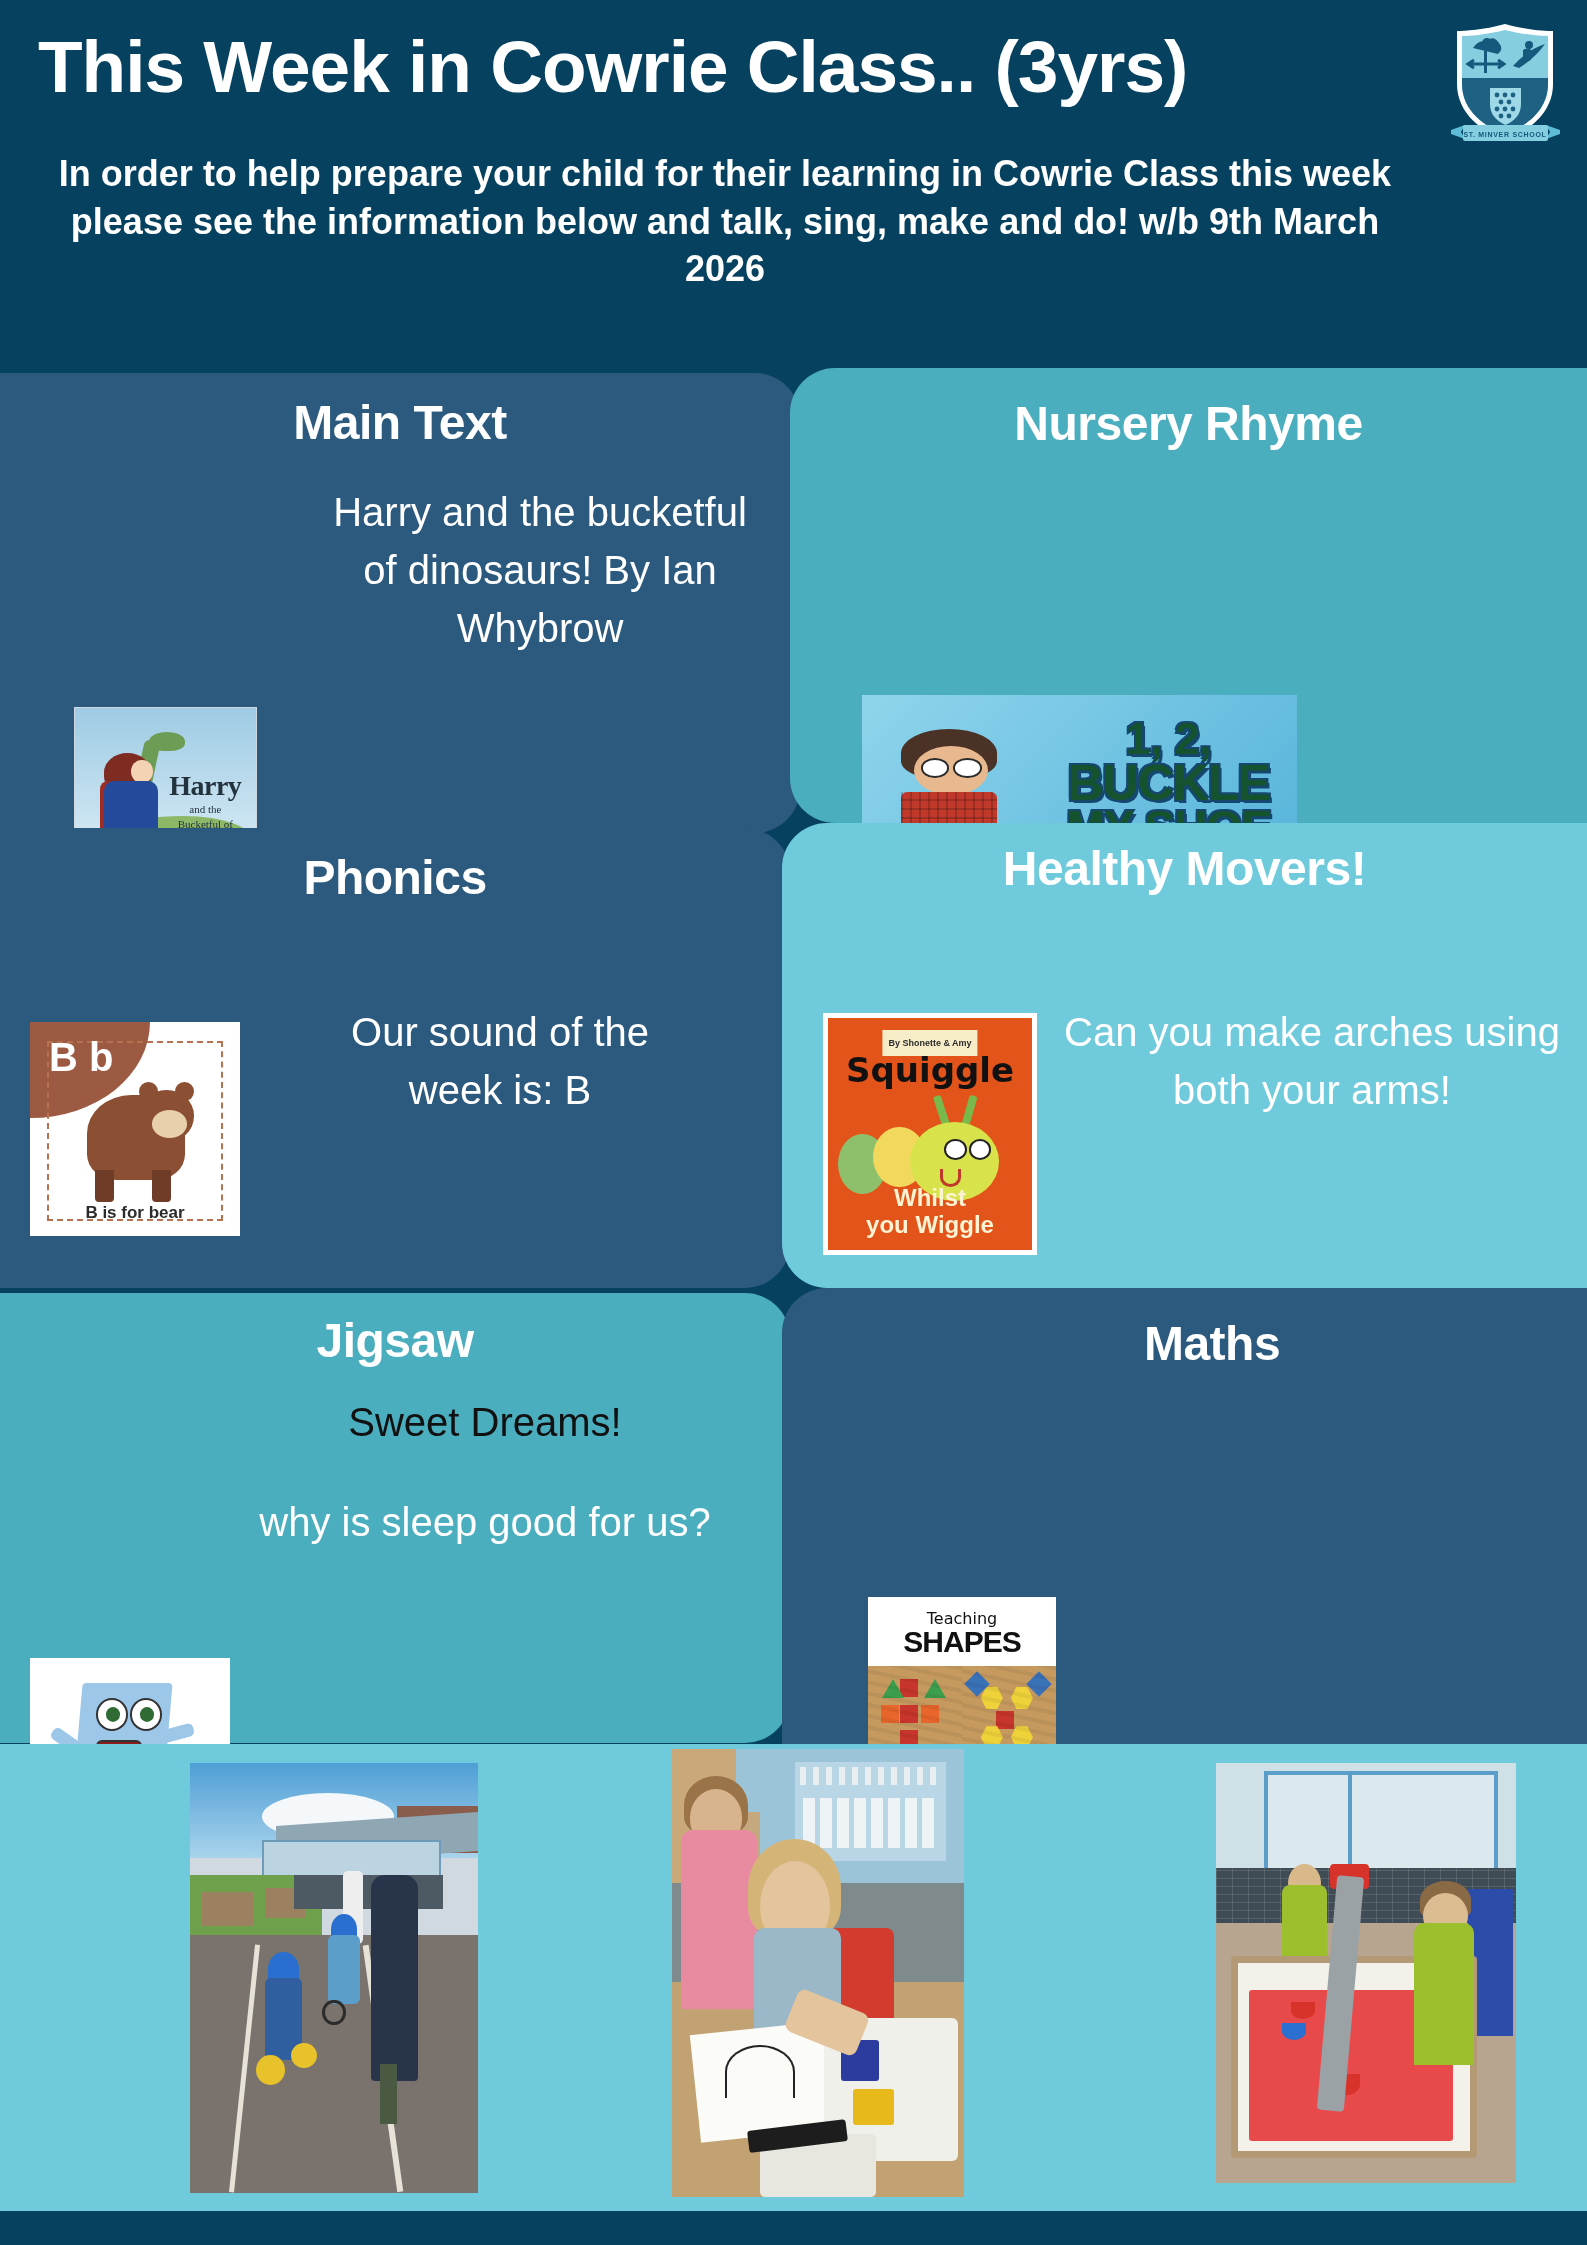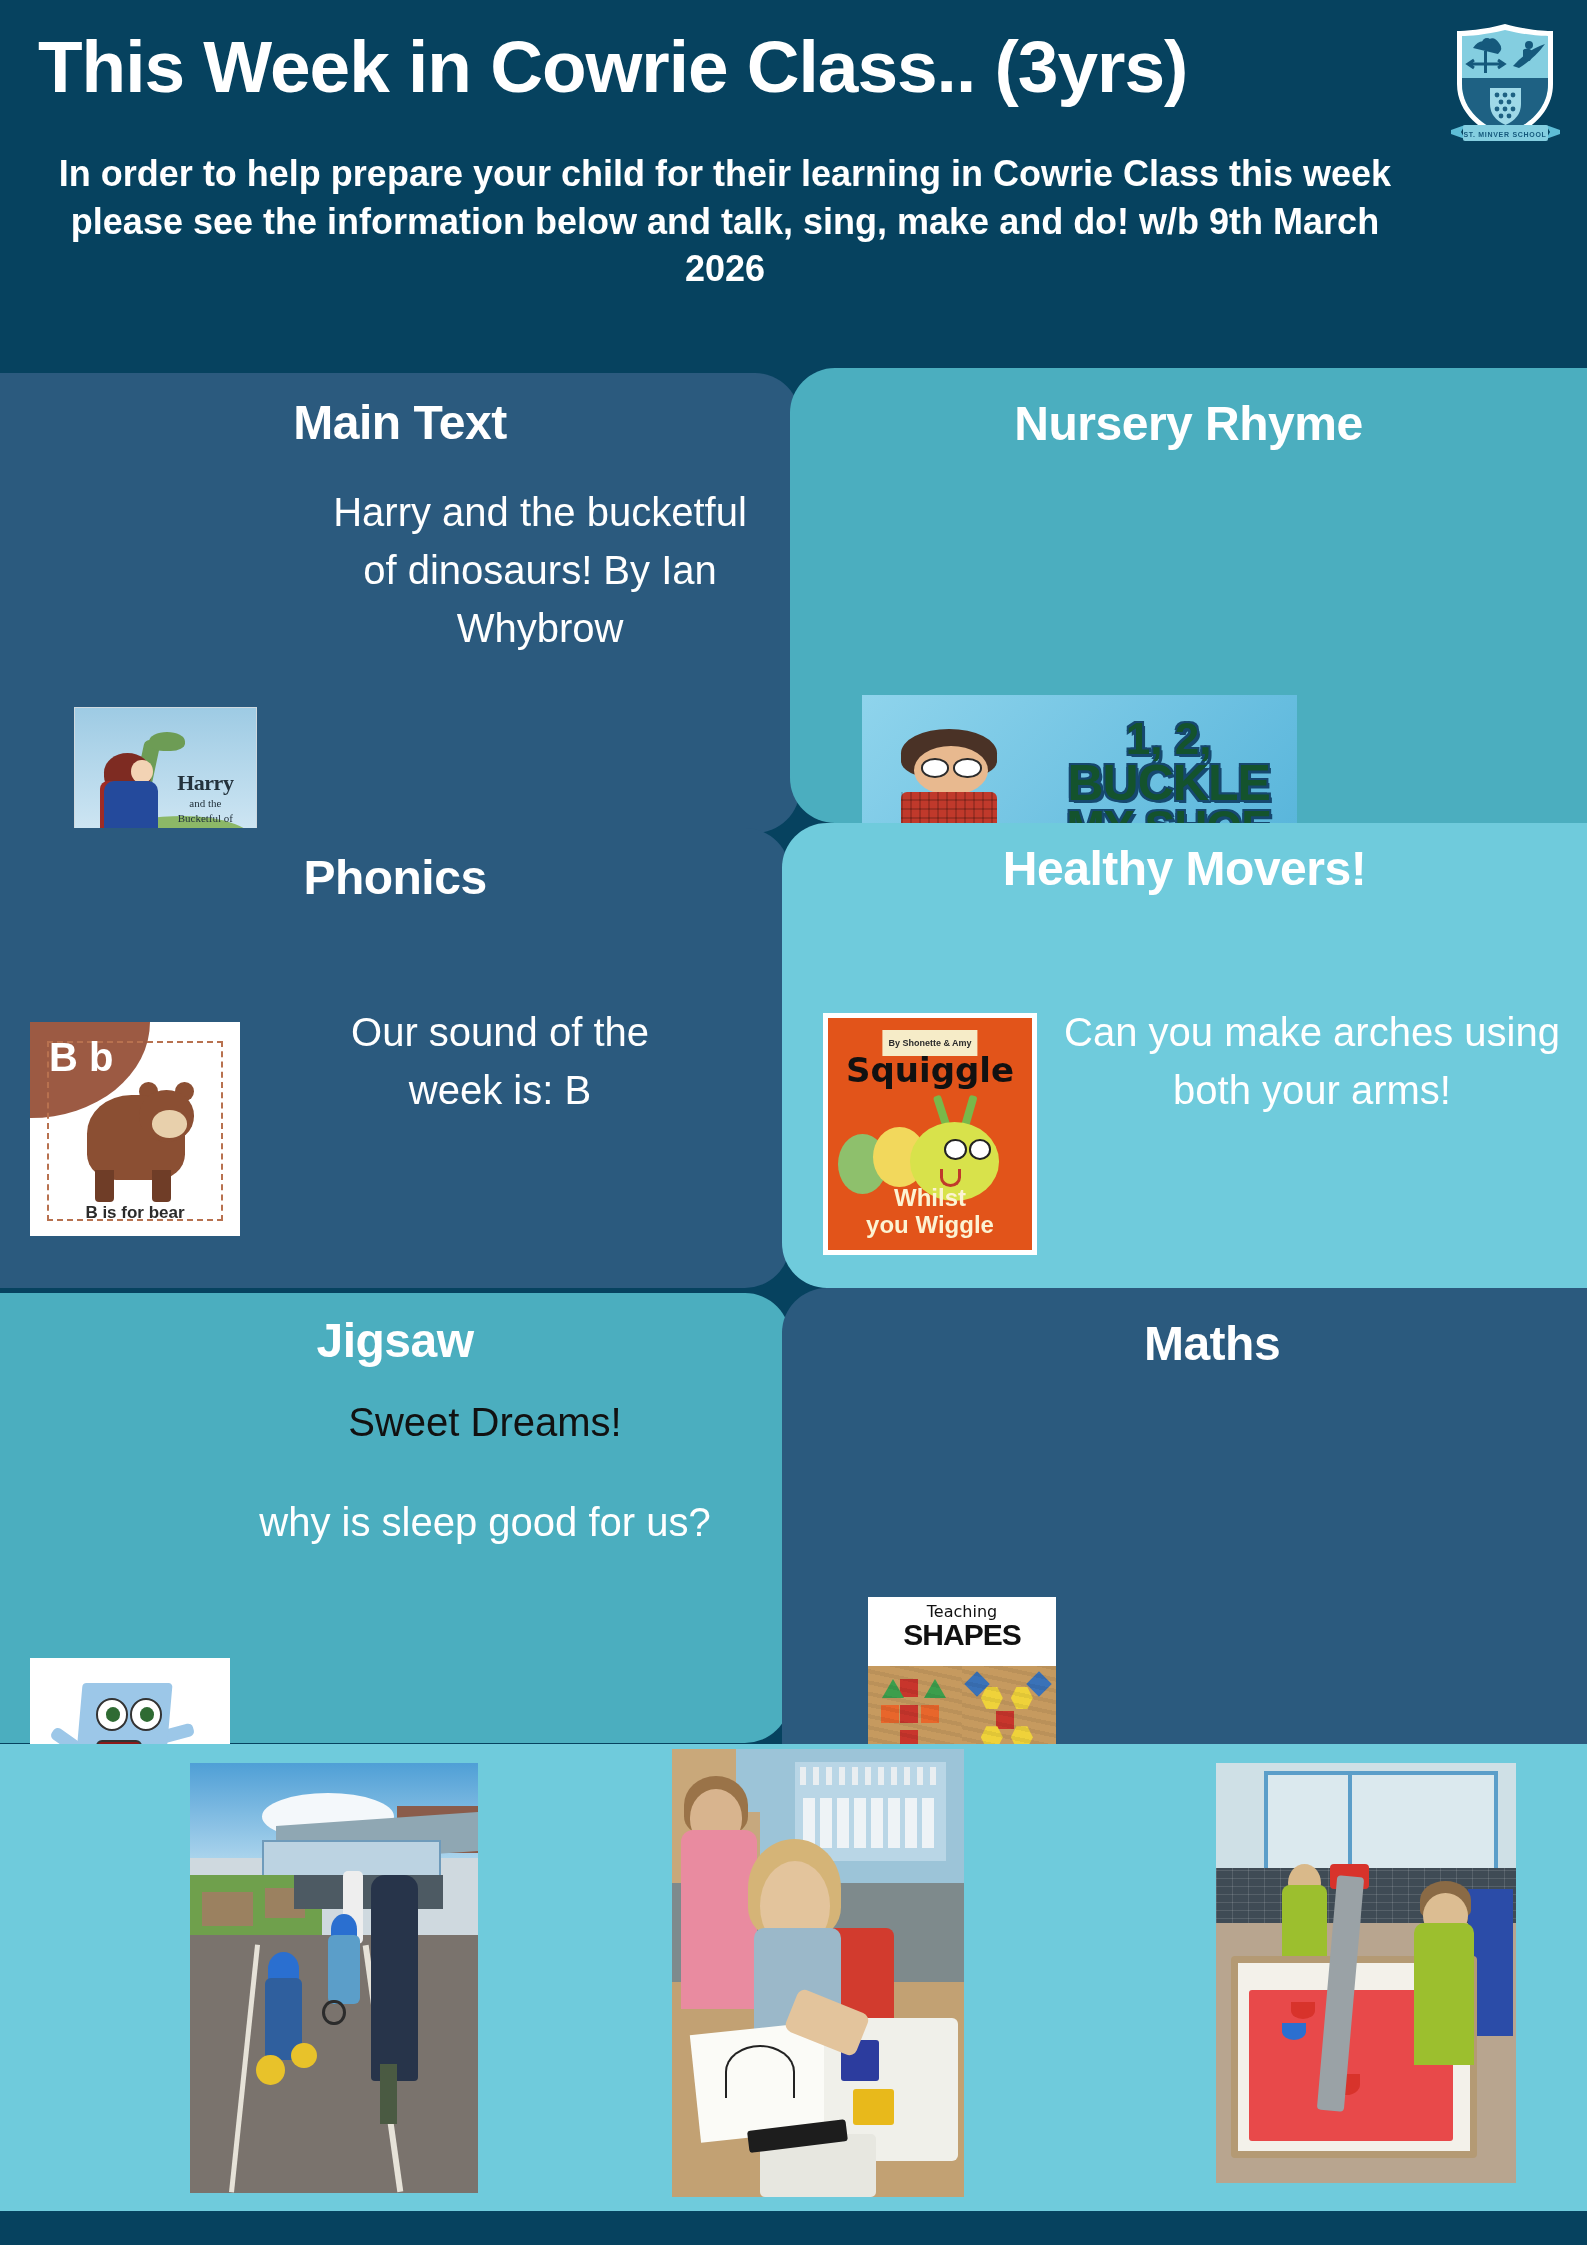--- a/index.html
+++ b/index.html
@@ -66,21 +66,21 @@
   .harry .coat{position:absolute;left:14%;top:34%;width:22%;height:26%;background:#9e2c25;border-radius:8px;}
   .harry .head{position:absolute;left:16%;top:21%;width:26%;height:18%;background:#7e2b22;border-radius:50% 50% 40% 40%;}
   .harry .face{position:absolute;left:31%;top:24%;width:12%;height:11%;background:#f3d3b4;border-radius:50%;}
   .harry .neck{position:absolute;left:36%;top:15%;width:9%;height:22%;background:#6d9c55;border-radius:6px;transform:rotate(12deg);}
   .harry .dhead{position:absolute;left:41%;top:11%;width:20%;height:9%;background:#6d9c55;border-radius:50% 50% 40% 40%;}
   .harry .dino2{position:absolute;left:58%;top:66%;width:34%;height:16%;background:#8fbb7b;border-radius:40% 40% 20% 20%;}
   .harry .dino3{position:absolute;left:8%;top:70%;width:15%;height:14%;background:#d4736a;border-radius:40%;}
   .harry .shoe{position:absolute;left:22%;top:80%;width:19%;height:6%;background:#e2a33c;border-radius:6px;}
   .harry .bucket{position:absolute;left:44%;top:64%;width:14%;height:20%;background:#e8eef2;border:2px solid #4a6a86;border-radius:3px 3px 8px 8px;}
   .harry .ttl{position:absolute;left:47%;top:29%;width:50%;text-align:center;color:#23323c;font-family:"Liberation Serif",serif;}
-  .harry .ttl b{display:block;font-size:22px;font-weight:bold;letter-spacing:-0.5px;}
+  .harry .ttl b{display:block;font-size:28px;font-weight:bold;letter-spacing:-0.5px;}
   .harry .ttl i{display:block;font-size:11px;font-style:normal;line-height:1.35;}
   .harry .credit{position:absolute;left:0;bottom:3%;width:100%;text-align:center;font-size:6px;color:#2b3a44;font-family:"Liberation Serif",serif;}
 
   
   .buckle{left:862px;top:322px;width:435px;height:243px;background:#6fc4e0;}
   .buckle .wash{position:absolute;inset:0;background:linear-gradient(135deg,#8fd4ec,#4fb0d8);}
   .buckle .boyhair{position:absolute;left:9%;top:14%;width:22%;height:20%;background:#4a3226;border-radius:50% 50% 35% 35%;}
   .buckle .boyface{position:absolute;left:12%;top:21%;width:17%;height:20%;background:#e8b98f;border-radius:50%;}
   .buckle .g1{position:absolute;left:13.5%;top:26%;width:6.5%;height:8%;background:#fff;border:2px solid #2b2b2b;border-radius:50%;}
   .buckle .g2{position:absolute;left:21%;top:26%;width:6.5%;height:8%;background:#fff;border:2px solid #2b2b2b;border-radius:50%;}
@@ -138,21 +138,21 @@
   .jig .arm1{position:absolute;left:10%;top:42%;width:16%;height:7%;background:#9CC7E8;border-radius:5px;transform:rotate(35deg);}
   .jig .arm2{position:absolute;left:64%;top:38%;width:18%;height:7%;background:#9CC7E8;border-radius:5px;transform:rotate(-15deg);}
   .jig .leg1{position:absolute;left:31%;top:70%;width:8%;height:20%;background:#9CC7E8;}
   .jig .leg2{position:absolute;left:52%;top:70%;width:8%;height:20%;background:#9CC7E8;}
   .jig .ft1{position:absolute;left:22%;top:87%;width:22%;height:8%;background:#8FC0E4;border-radius:50%;}
   .jig .ft2{position:absolute;left:47%;top:87%;width:22%;height:8%;background:#8FC0E4;border-radius:50%;}
 
   
   .shapes{left:868px;top:1224px;width:188px;height:264px;background:#fff;}
   .shapes .hdr{position:absolute;left:0;top:0;width:100%;height:26%;background:#fff;text-align:center;}
-  .shapes .hdr .t1{font-size:16px;color:#111;font-family:"DejaVu Sans",sans-serif;margin-top:5px;}
+  .shapes .hdr .t1{font-size:16px;color:#111;font-family:"DejaVu Sans",sans-serif;margin-top:12px;}
   .shapes .hdr .t2{font-size:30px;font-weight:bold;color:#111;letter-spacing:-1px;line-height:.95;}
   .shapes .q{position:absolute;width:50%;height:37%;background:#C69A5F;overflow:hidden;}
   .shapes .q1{left:0;top:26%;} .shapes .q2{left:50%;top:26%;}
   .shapes .q3{left:0;top:63%;} .shapes .q4{left:50%;top:63%;}
   .shapes .q:after{content:"";position:absolute;inset:0;background:repeating-linear-gradient(12deg,rgba(0,0,0,.06) 0 4px,transparent 4px 11px);}
   .shapes .pc{position:absolute;}
   .shapes .hex{width:22px;height:22px;background:#EFD23A;clip-path:polygon(25% 0,75% 0,100% 50%,75% 100%,25% 100%,0 50%);}
   .shapes .tri{width:0;height:0;border-left:11px solid transparent;border-right:11px solid transparent;border-bottom:19px solid #3C9E4C;}
   .shapes .sq{width:18px;height:18px;background:#C8352C;}
   .shapes .rh{width:18px;height:18px;background:#3A72B8;transform:rotate(45deg);}

